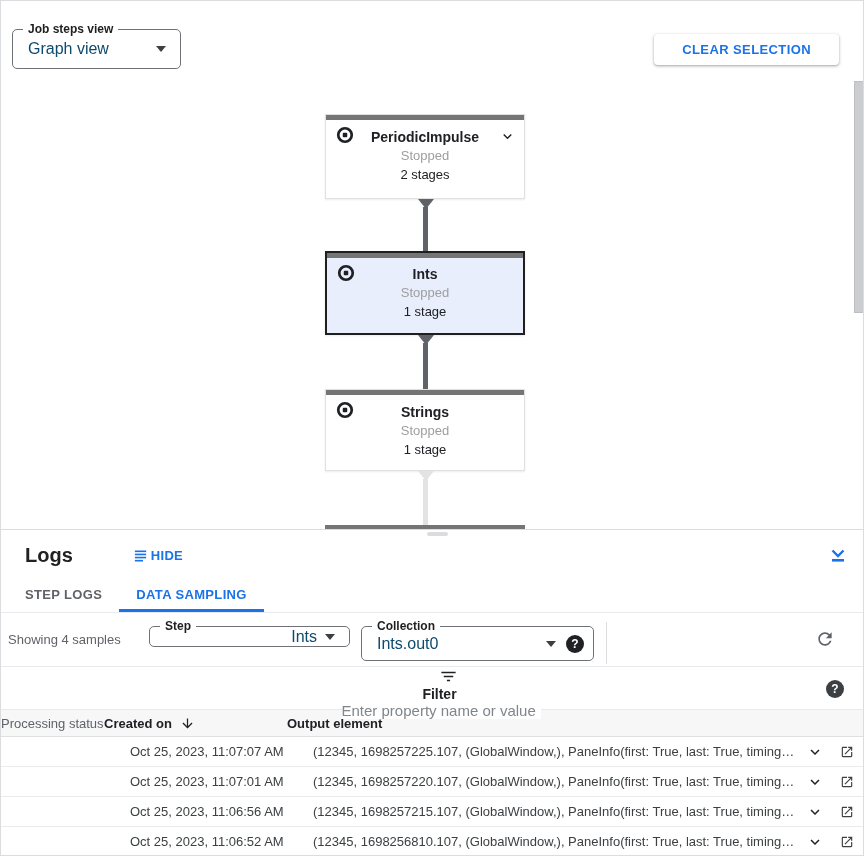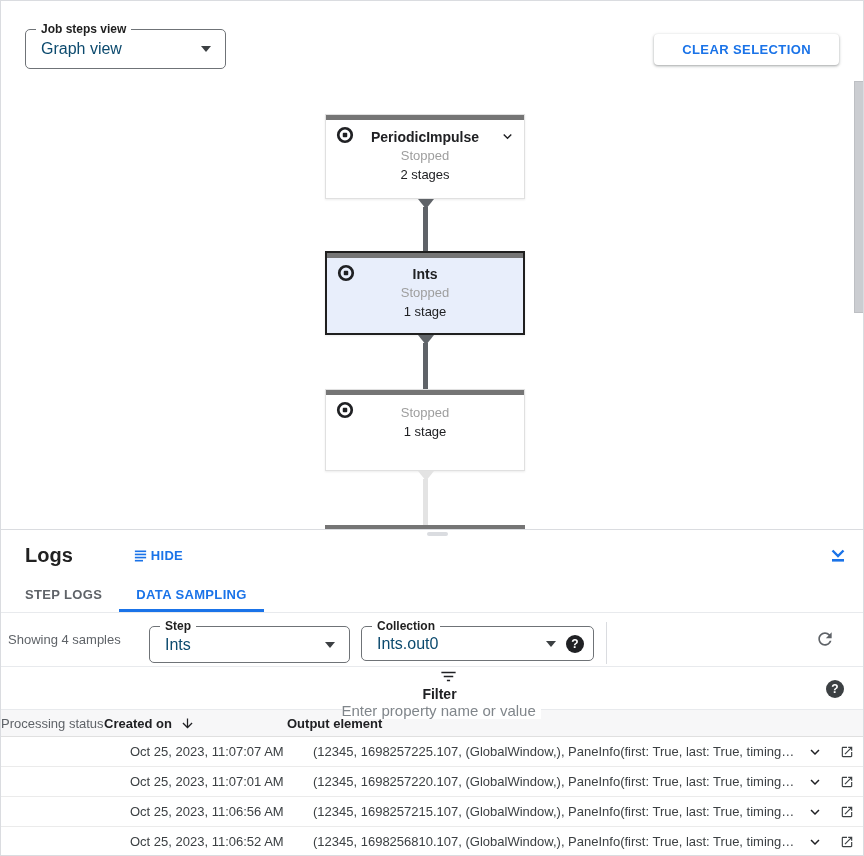--- a/index.html
+++ b/index.html
@@ -8,21 +8,21 @@
   .page { position:relative; width:864px; height:856px; background:#fff; border:1px solid #dadce0; overflow:hidden; }
 
   
   .graph-area { position:absolute; left:0; top:0; width:864px; height:528px; background:#fff; }
 
   .mat-field { position:absolute; background:#fff; border:1px solid #6f7377; border-radius:5px; display:flex; align-items:center; cursor:pointer; }
   .mat-field .flabel { position:absolute; top:-8px; left:10px; background:#fff; padding:0 5px; font-size:12px; font-weight:700; color:#1f1f1f; line-height:14px; white-space:nowrap; }
   .mat-field .fvalue { font-size:16px; color:#0c4a6e; padding-left:15px; flex:1; white-space:nowrap; overflow:hidden; }
   .caret { width:0; height:0; border-left:5px solid transparent; border-right:5px solid transparent; border-top:6px solid #3c4043; margin:0 14px 0 8px; flex:none; }
 
-  .view-field { left:24px; top:28px; width:201px; height:40px; }
+  .view-field { left:11px; top:28px; width:169px; height:40px; }
 
   .clear-btn { position:absolute; right:26px; top:33px; height:31px; padding:0 28px; background:#fff; border:none; border-radius:4px;
     color:#1a73e8; font-family:inherit; font-size:13px; font-weight:700; letter-spacing:.4px; cursor:pointer;
     box-shadow:0 1px 2px rgba(60,64,67,.3), 0 1px 3px 1px rgba(60,64,67,.15); }
 
   .node { position:absolute; left:324px; width:200px; background:#fff; border:1px solid #e0e0e0; box-shadow:0 1px 2px rgba(0,0,0,.08); }
   .node .topbar-strip { height:5px; background:#757575; }
   .node .ncontent { position:relative; text-align:center; padding-top:8px; }
   .node .ntitle { font-size:14px; font-weight:700; color:#202124; line-height:18px; }
   .node .nstatus { font-size:13px; color:#9e9e9e; line-height:19px; }
@@ -49,21 +49,21 @@
   .logs-title { font-size:20px; color:#212121; margin-left:24px;font-weight:bold; }
   .hide-btn { display:flex; align-items:center; gap:3px; margin-left:60px; background:none; border:none; color:#1a73e8; font-family:inherit; font-size:13px; font-weight:700; letter-spacing:.3px; cursor:pointer; }
   .collapse-btn { position:absolute; right:18px; top:15px; background:none; border:none; cursor:pointer; padding:0; line-height:0; }
 
   .tabs { height:33px; display:flex; border-bottom:1px solid #e8eaed; padding-left:7px; }
   .tab { padding:0 17px; display:flex; align-items:center; font-size:13px; font-weight:700; letter-spacing:.35px; color:#5f6368; cursor:pointer; border-bottom:3px solid transparent; }
   .tab.active { color:#1a73e8; border-bottom-color:#1a73e8; }
 
   .sampling-toolbar { height:54px; position:relative; border-bottom:1px solid #e8eaed; }
   .showing-text { position:absolute; left:7px; top:19px; font-size:13px; color:#5f6368; }
-  .step-field { left:148px; top:13px; width:201px; height:37px; }
+  .step-field { left:148px; top:13px; width:201px; height:21px;text-align:right; }
   .collection-field { left:360px; top:13px; width:233px; height:35px; }
   .help-circle { width:18px; height:18px; border-radius:50%; background:#202124; color:#fff; font-size:12px; font-weight:700; display:flex; align-items:center; justify-content:center; flex:none; cursor:pointer; }
   .collection-field .help-circle { margin:0 9px 0 -4px; }
   .toolbar-divider { position:absolute; left:605px; top:9px; width:1px; height:42px; background:#dadce0; }
   .refresh-btn { position:absolute; right:30px; top:16px; background:none; border:none; cursor:pointer; padding:0; line-height:0; }
 
   .filter-row { height:43px; display:flex; align-items:center; position:relative; border-bottom:1px solid #e8eaed;flex-direction:column; }
   .filter-icon-wrap { margin-left:30px; line-height:0; }
   .filter-label { margin-left:13px; font-size:14px; font-weight:700; color:#202124; }
   .filter-input { margin-left:16px; border:none; outline:none; flex:1; font-family:inherit; font-size:15px; color:#202124; }
@@ -145,20 +145,21 @@
 
     <div class="node" style="top:388px; height:82px;">
       <div class="topbar-strip"></div>
       <div class="ncontent">
         <span class="rec-icon">
           <svg width="18" height="18" viewBox="0 0 24 24">
               <circle cx="12" cy="12" r="9" fill="none" stroke="#202124" stroke-width="3.6"></circle>
               <rect x="9" y="9" width="6" height="6" rx="1.2" fill="#202124"></rect>
             </svg>
         </span>
+        <div class="ntitle">Strings</div>
         <div class="nstatus">Stopped</div>
         <div class="nstages">1 stage</div>
       </div>
     </div>
 
     <div class="edge light" style="top:470px; height:54px;">
       <div class="arrowhead"></div>
         <div class="stem"></div>
     </div>
 

